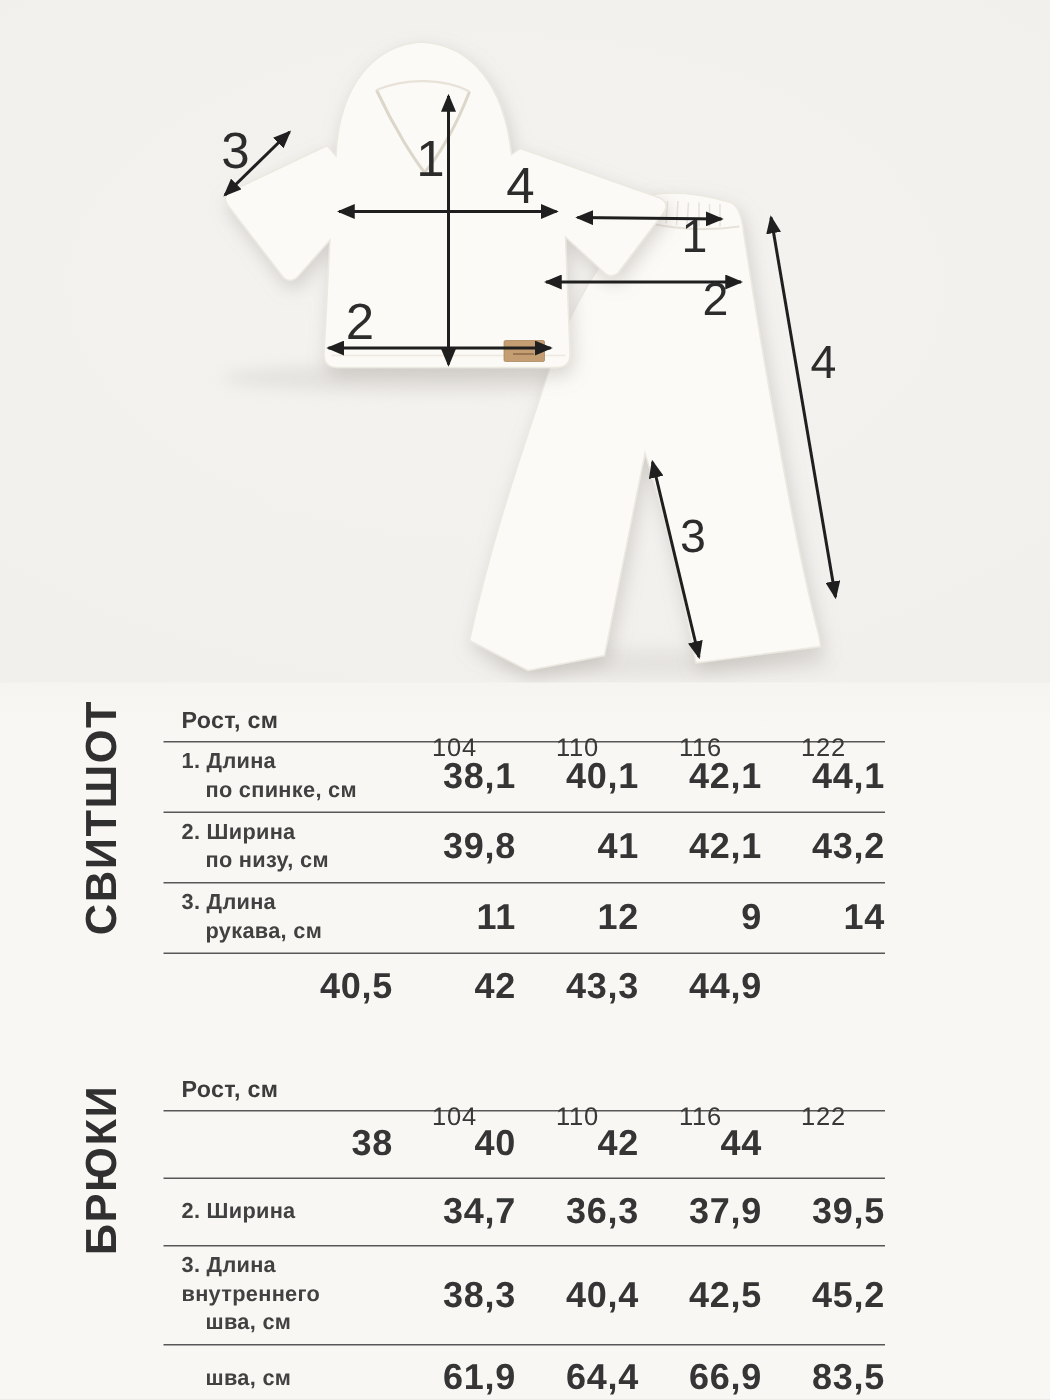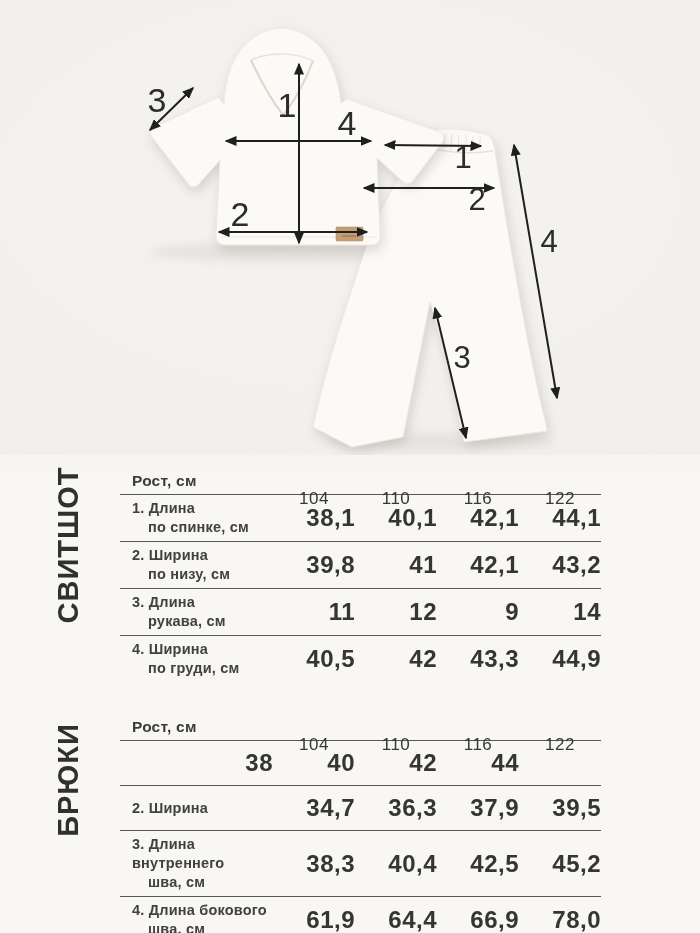--- a/index.html
+++ b/index.html
@@ -15,21 +15,21 @@
   .photo svg { display:block; }
 
   .vtitle {
     position:absolute; width:200px; height:38px; line-height:38px;
     text-align:center; font-size:29px; font-weight:700; letter-spacing:1px;
     color:#303030; transform:rotate(-90deg);
   }
   #vt-sweatshirt { left:-32px; top:526px; }
   #vt-pants     { left:-32px; top:761px; }
 
-  .tblock { position:absolute; left:120px; width:481px; }
+  .tblock { position:absolute; left:109px; width:481px; }
   #t1 { top:452px; }
   #t2 { top:698px; }
 
   .hrow, .trow {
     display:grid; grid-template-columns:153px 82px 82px 82px 82px;
     align-items:center;
   }
   .hrow { height:42px; }
   .trow { min-height:45px; border-top:1px solid #575757;font-weight:bold; }
 
@@ -186,24 +186,20 @@
       <div class="rlabel">
         <div class="l1">3. Длина</div>
         <div class="l2">рукава, см</div>
       </div>
       <div class="val">11</div>
       <div class="val">12</div>
       <div class="val">9</div>
       <div class="val">14</div>
     </div>
     <div class="trow">
-      <div class="rlabel">
-        <div class="l1">4. Ширина</div>
-        <div class="l2">по груди, см</div>
-      </div>
       <div class="val">40,5</div>
       <div class="val">42</div>
       <div class="val">43,3</div>
       <div class="val">44,9</div>
     </div>
   </div>
 
   <div class="tblock" id="t2">
     <div class="hrow">
       <div class="hlabel">Рост, см</div>
@@ -232,23 +228,22 @@
         <div class="l1">3. Длина внутреннего</div>
         <div class="l2">шва, см</div>
       </div>
       <div class="val">38,3</div>
       <div class="val">40,4</div>
       <div class="val">42,5</div>
       <div class="val">45,2</div>
     </div>
     <div class="trow">
       <div class="rlabel">
-        <div class="l1">4. Длина бокового</div>
         <div class="l2">шва, см</div>
       </div>
       <div class="val">61,9</div>
       <div class="val">64,4</div>
       <div class="val">66,9</div>
-      <div class="val">78,0</div>
+      <div class="val">83,5</div>
     </div>
   </div>
 
 </div>
 
 </body></html>

